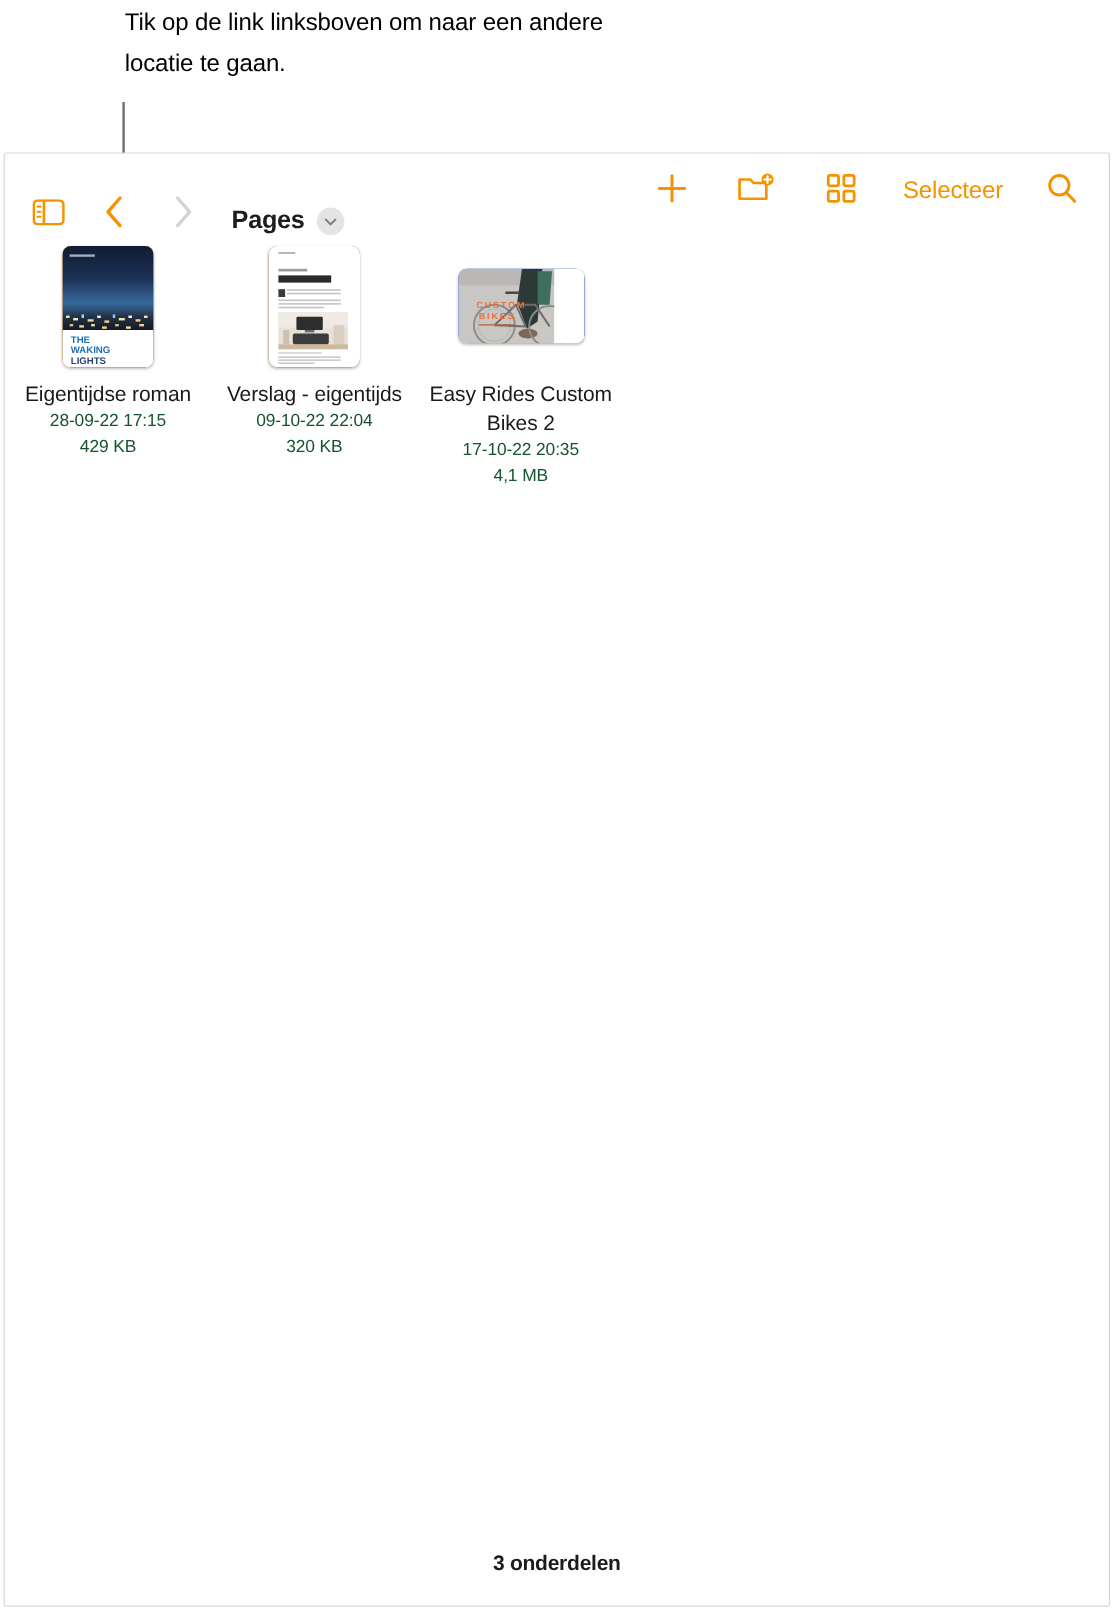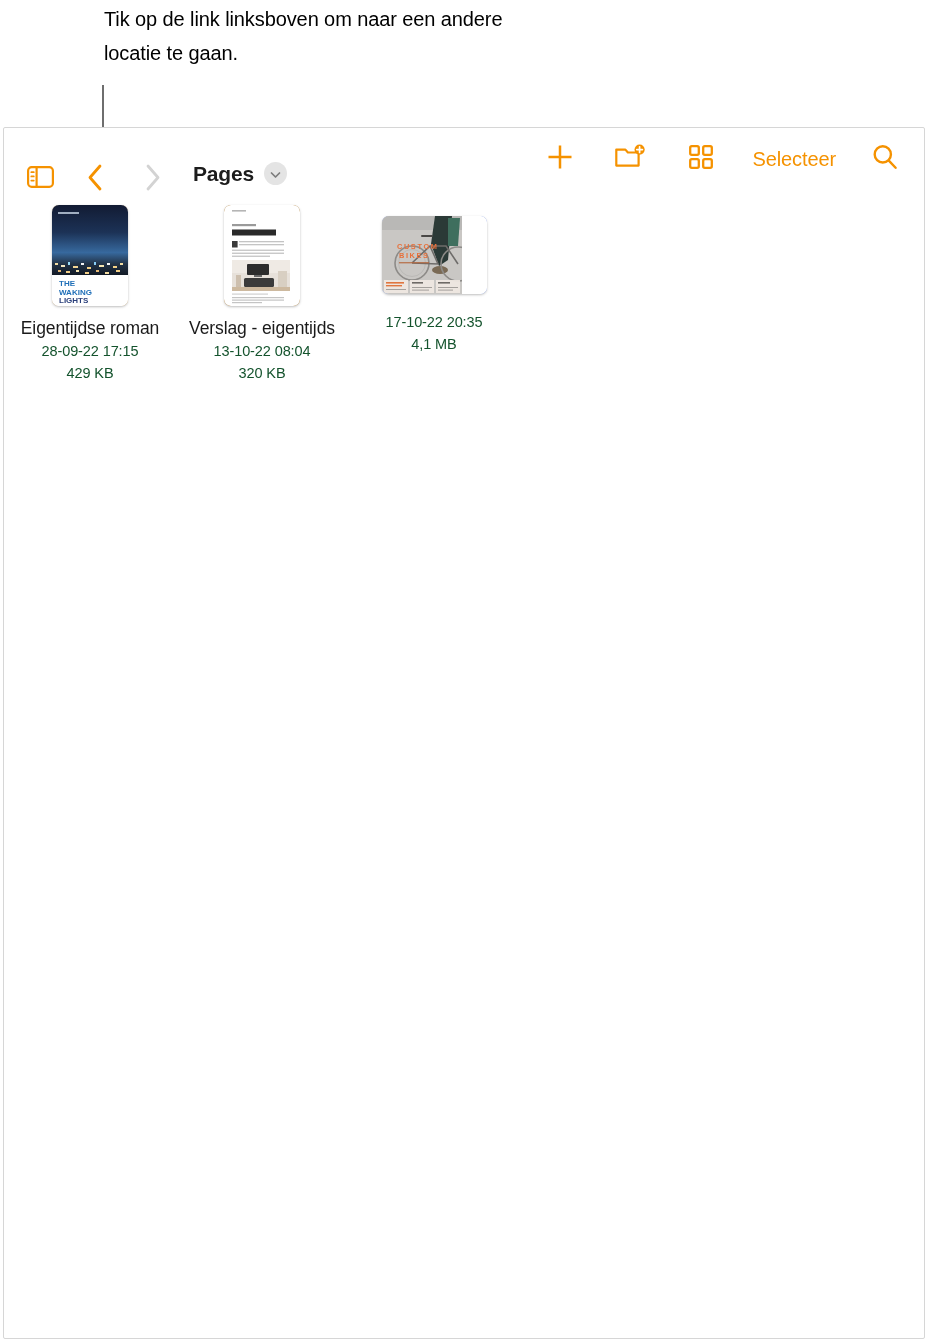--- a/index.html
+++ b/index.html
@@ -57,21 +57,21 @@
     top: 0;
     width: 100%;
     height: 62px;
     display: flex;
     align-items: center;
     box-sizing: border-box;
     padding: 0 22px 0 19px;
   }
   .tb-left {
     display: flex;
-    align-items: flex-start;
+    align-items: flex-end;
     margin-top: 40px;
   }
   .tb-right {
     display: flex;
     align-items: center;
     margin-left: auto;
   }
   .tb-btn {
     display: flex;
     align-items: center;
@@ -180,21 +180,21 @@
     width: 76px;
     height: 101px;
     border-radius: 7px;
     overflow: hidden;
     box-shadow: 0 1px 2.5px rgba(0,0,0,0.26);
     position: relative;
     background: #a16207;
   }
   .thumb-landscape {
     width: 105px;
-    height: 78px;
+    height: 62px;
     border-radius: 7px;
     overflow: hidden;
     box-shadow: 0 1px 2.5px rgba(0,0,0,0.26);
     position: relative;
     background: #1d4ed8;
   }
 
   
   #status-bar {
     position: absolute;
@@ -396,21 +396,21 @@
             <rect x="8" y="88.5" width="36" height="1.2" fill="#d0d0d0"></rect>
             <g fill="#c4c4c4">
               <rect x="8" y="92" width="52" height="1.2"></rect>
               <rect x="8" y="94.5" width="52" height="1.2"></rect>
               <rect x="8" y="97" width="30" height="1.2"></rect>
             </g>
           </svg>
         </div>
       </div>
       <div class="doc-name">Verslag - eigentijds</div>
-      <div class="doc-meta">13-10-22 08:04</div>
+      <div class="doc-meta">09-10-22 22:04</div>
       <div class="doc-meta">320 KB</div>
     </div>
 
     <div class="doc-cell">
       <div class="thumb-area">
         <div class="thumb-landscape">
           <svg width="105" height="78" viewBox="0 0 105 78">
             <rect x="0" y="0" width="105" height="78" fill="#ffffff"></rect>
 
             <rect x="0" y="0" width="80" height="78" fill="#c9c7c4"></rect>
@@ -443,20 +443,24 @@
               <rect x="30" y="71" width="20" height="1" fill="#a4a09c"></rect>
               <rect x="30" y="73.6" width="17" height="1" fill="#a4a09c"></rect>
               <rect x="56" y="66" width="12" height="1.6" fill="#6e6a66"></rect>
               <rect x="56" y="71" width="20" height="1" fill="#a4a09c"></rect>
               <rect x="56" y="73.6" width="15" height="1" fill="#a4a09c"></rect>
             </g>
             <rect x="80" y="0" width="25" height="78" fill="#ffffff"></rect>
           </svg>
         </div>
       </div>
+      <div class="doc-name">Easy Rides Custom Bikes 2</div>
       <div class="doc-meta">17-10-22 20:35</div>
       <div class="doc-meta">4,1 MB</div>
     </div>
 
   </div>
 
+  <div id="status-bar">
+    <div id="status-text">3 onderdelen</div>
+  </div>
 
 </div>
 
 </body></html>

